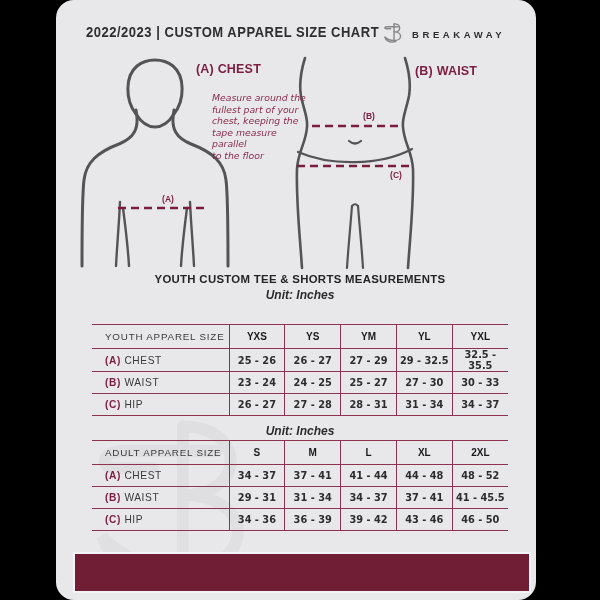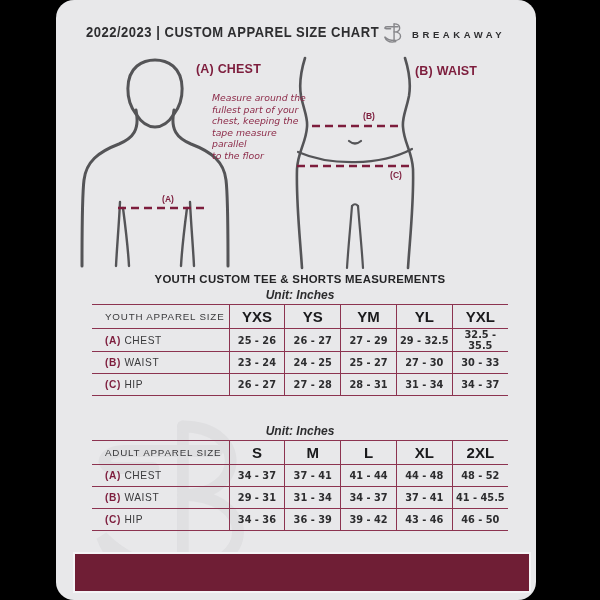--- a/index.html
+++ b/index.html
@@ -39,27 +39,27 @@
   .note-c{left:359px;top:165px;width:122px;}
 
   
   .tbl-title{position:absolute;left:36px;width:416px;text-align:center;font-size:11.4px;
              font-weight:bold;color:#242426;letter-spacing:.3px;}
   .tbl-unit{position:absolute;left:36px;width:416px;text-align:center;font-size:12px;
             font-style:italic;font-weight:600;color:#2c2c2e;}
   .t1-title{top:273px;} .t1-unit{top:288px;}
   .t2-title{top:409px;} .t2-unit{top:424px;}
   .tblwrap{position:absolute;left:36px;width:416px;z-index:2;}
-  .t1{top:304px;} .t2{top:440px;}
+  .t1{top:324px;} .t2{top:440px;}
   table{border-collapse:collapse;width:416px;table-layout:fixed;}
   th,td{border-top:1.7px solid var(--table-border,#8c3350);
         border-bottom:1.7px solid var(--table-border,#8c3350);
         padding:0;height:21px;text-align:center;vertical-align:middle;}
   th+th,td+td{border-left:1.7px solid var(--table-border,#8c3350);}
-  th{height:23px;font-size:15px;font-weight:bold;color:#1a1a1c;}
+  th{height:23px;font-size:10px;font-weight:bold;color:#1a1a1c;}
   col.labelcol{width:137px;}
   th.labelcol{font-weight:normal;font-size:9.8px;color:#3a3a3c;letter-spacing:.8px;
               text-align:left;padding-left:13px;}
   td{font-size:9.8px;font-weight:700;color:#2d2d2f;
      font-family:"DejaVu Sans",sans-serif;}
   td.labelcol{text-align:left;padding-left:13px;font-family:"Liberation Sans",sans-serif;
               font-size:10.2px;font-weight:normal;color:#39393b;letter-spacing:.6px;}
   td.labelcol .pfx{font-weight:bold;color:var(--maroon,#7d1d3d);}
 
   

